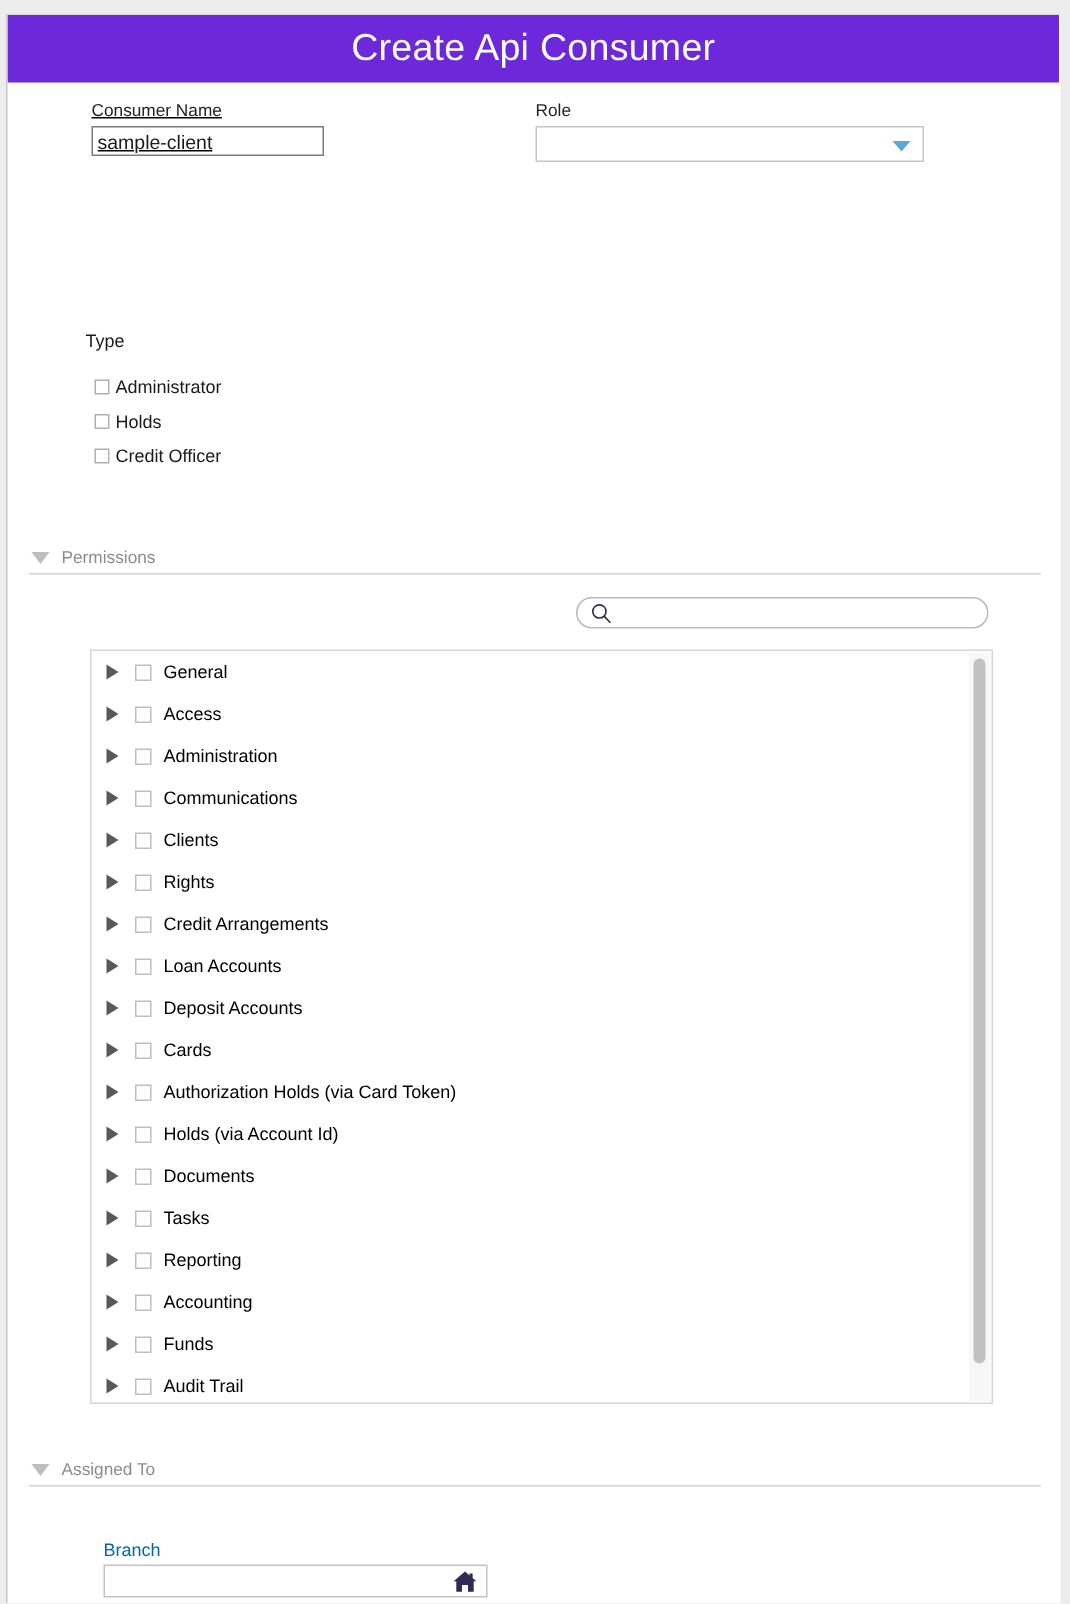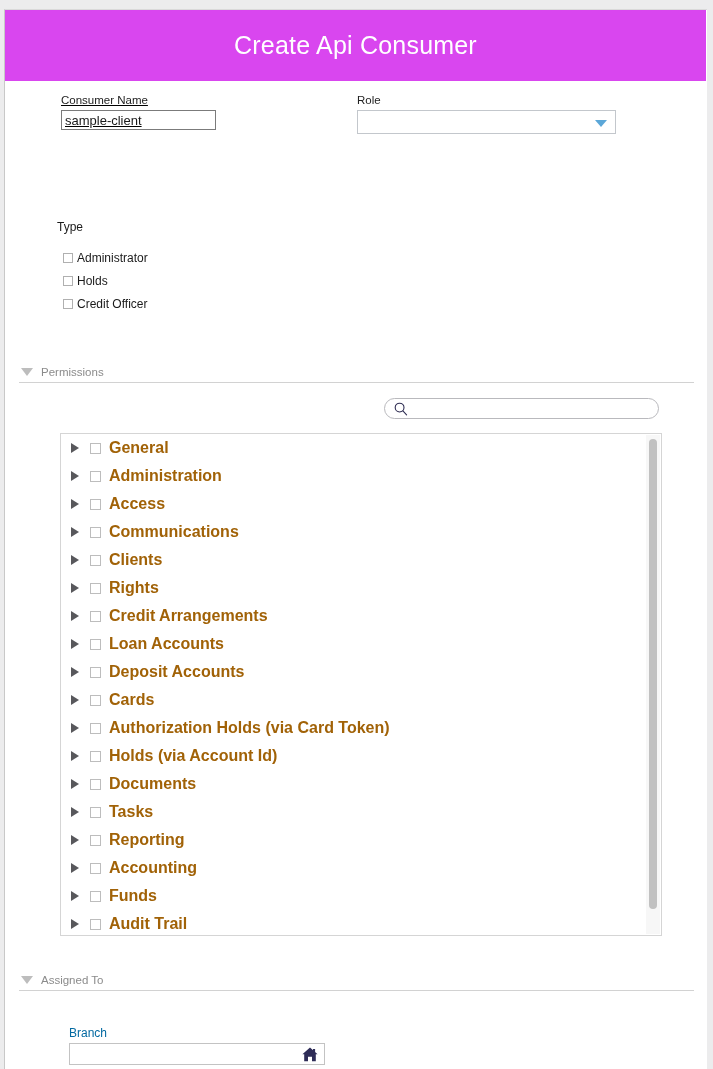--- a/index.html
+++ b/index.html
@@ -32,22 +32,22 @@
     overflow: hidden;
   }
   .sheet-inner {
     position: relative;
     width: 701px;
     height: 1059px;
   }
 
   
   .titlebar {
-    height: 71px;
-    background: #d946ef;
+    height: 45px;
+    background: #6d28d9;
     display: flex;
     align-items: center;
     justify-content: center;
   }
   .titlebar .title {
     color: #ffffff;
     font-size: 25px;
     font-weight: 400;
     letter-spacing: .2px;
   }
@@ -227,25 +227,24 @@
   }
   .perm-row .p-cbox {
     width: 11px;
     height: 11px;
     border: 1px solid #bdbdbd;
     background: #fff;
     box-sizing: border-box;
     flex: none;
   }
   .perm-row .p-label {
-    font-size: 16px;
-    color: #a16207;
+    font-size: 12px;
+    color: #000000;
     margin-left: 8px;
     white-space: nowrap;
-    font-weight: bold;
   }
   
   .scroll-track {
     position: absolute;
     right: 1px;
     top: 1px;
     width: 14px;
     height: 499px;
     background: #f7f7f7;
   }
@@ -357,26 +356,26 @@
     <div class="perm-box">
       <div class="perm-list" id="perm-list">
             <div class="perm-row">
               <span class="tri-right"></span>
               <span class="p-cbox"></span>
               <span class="p-label">General</span>
             </div>
             <div class="perm-row">
               <span class="tri-right"></span>
               <span class="p-cbox"></span>
+              <span class="p-label">Access</span>
+            </div>
+            <div class="perm-row">
+              <span class="tri-right"></span>
+              <span class="p-cbox"></span>
               <span class="p-label">Administration</span>
-            </div>
-            <div class="perm-row">
-              <span class="tri-right"></span>
-              <span class="p-cbox"></span>
-              <span class="p-label">Access</span>
             </div>
             <div class="perm-row">
               <span class="tri-right"></span>
               <span class="p-cbox"></span>
               <span class="p-label">Communications</span>
             </div>
             <div class="perm-row">
               <span class="tri-right"></span>
               <span class="p-cbox"></span>
               <span class="p-label">Clients</span>

